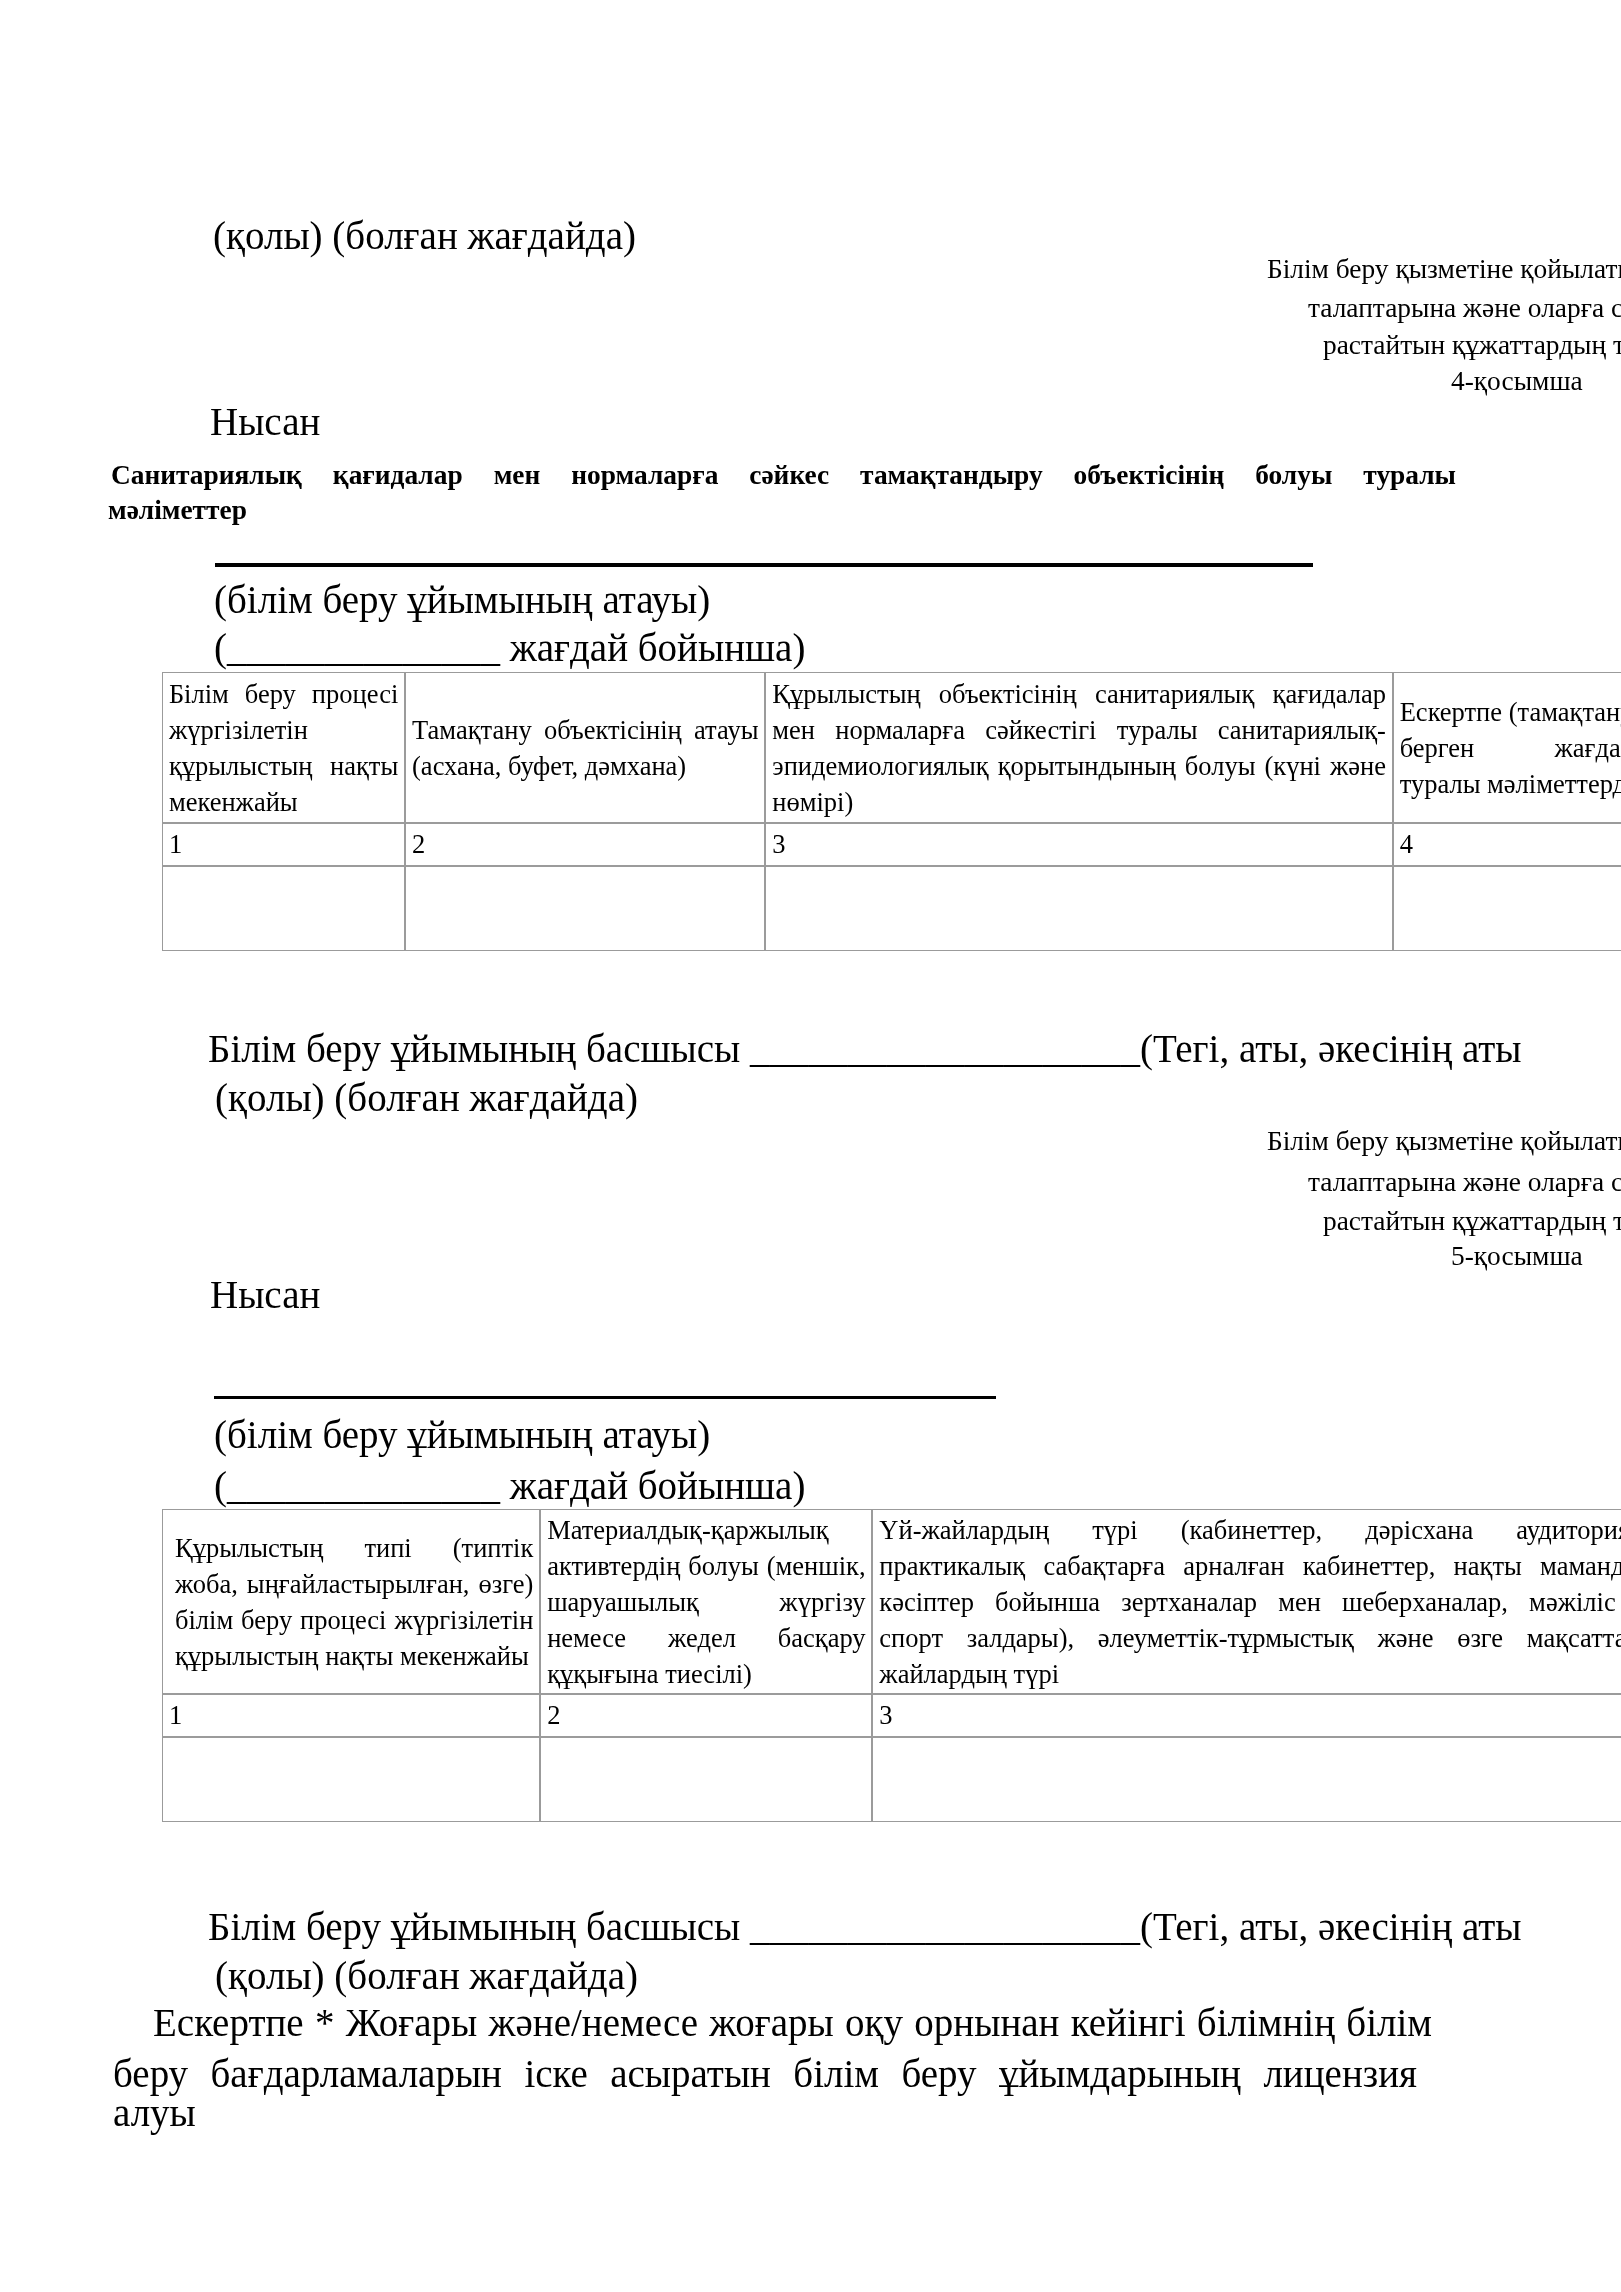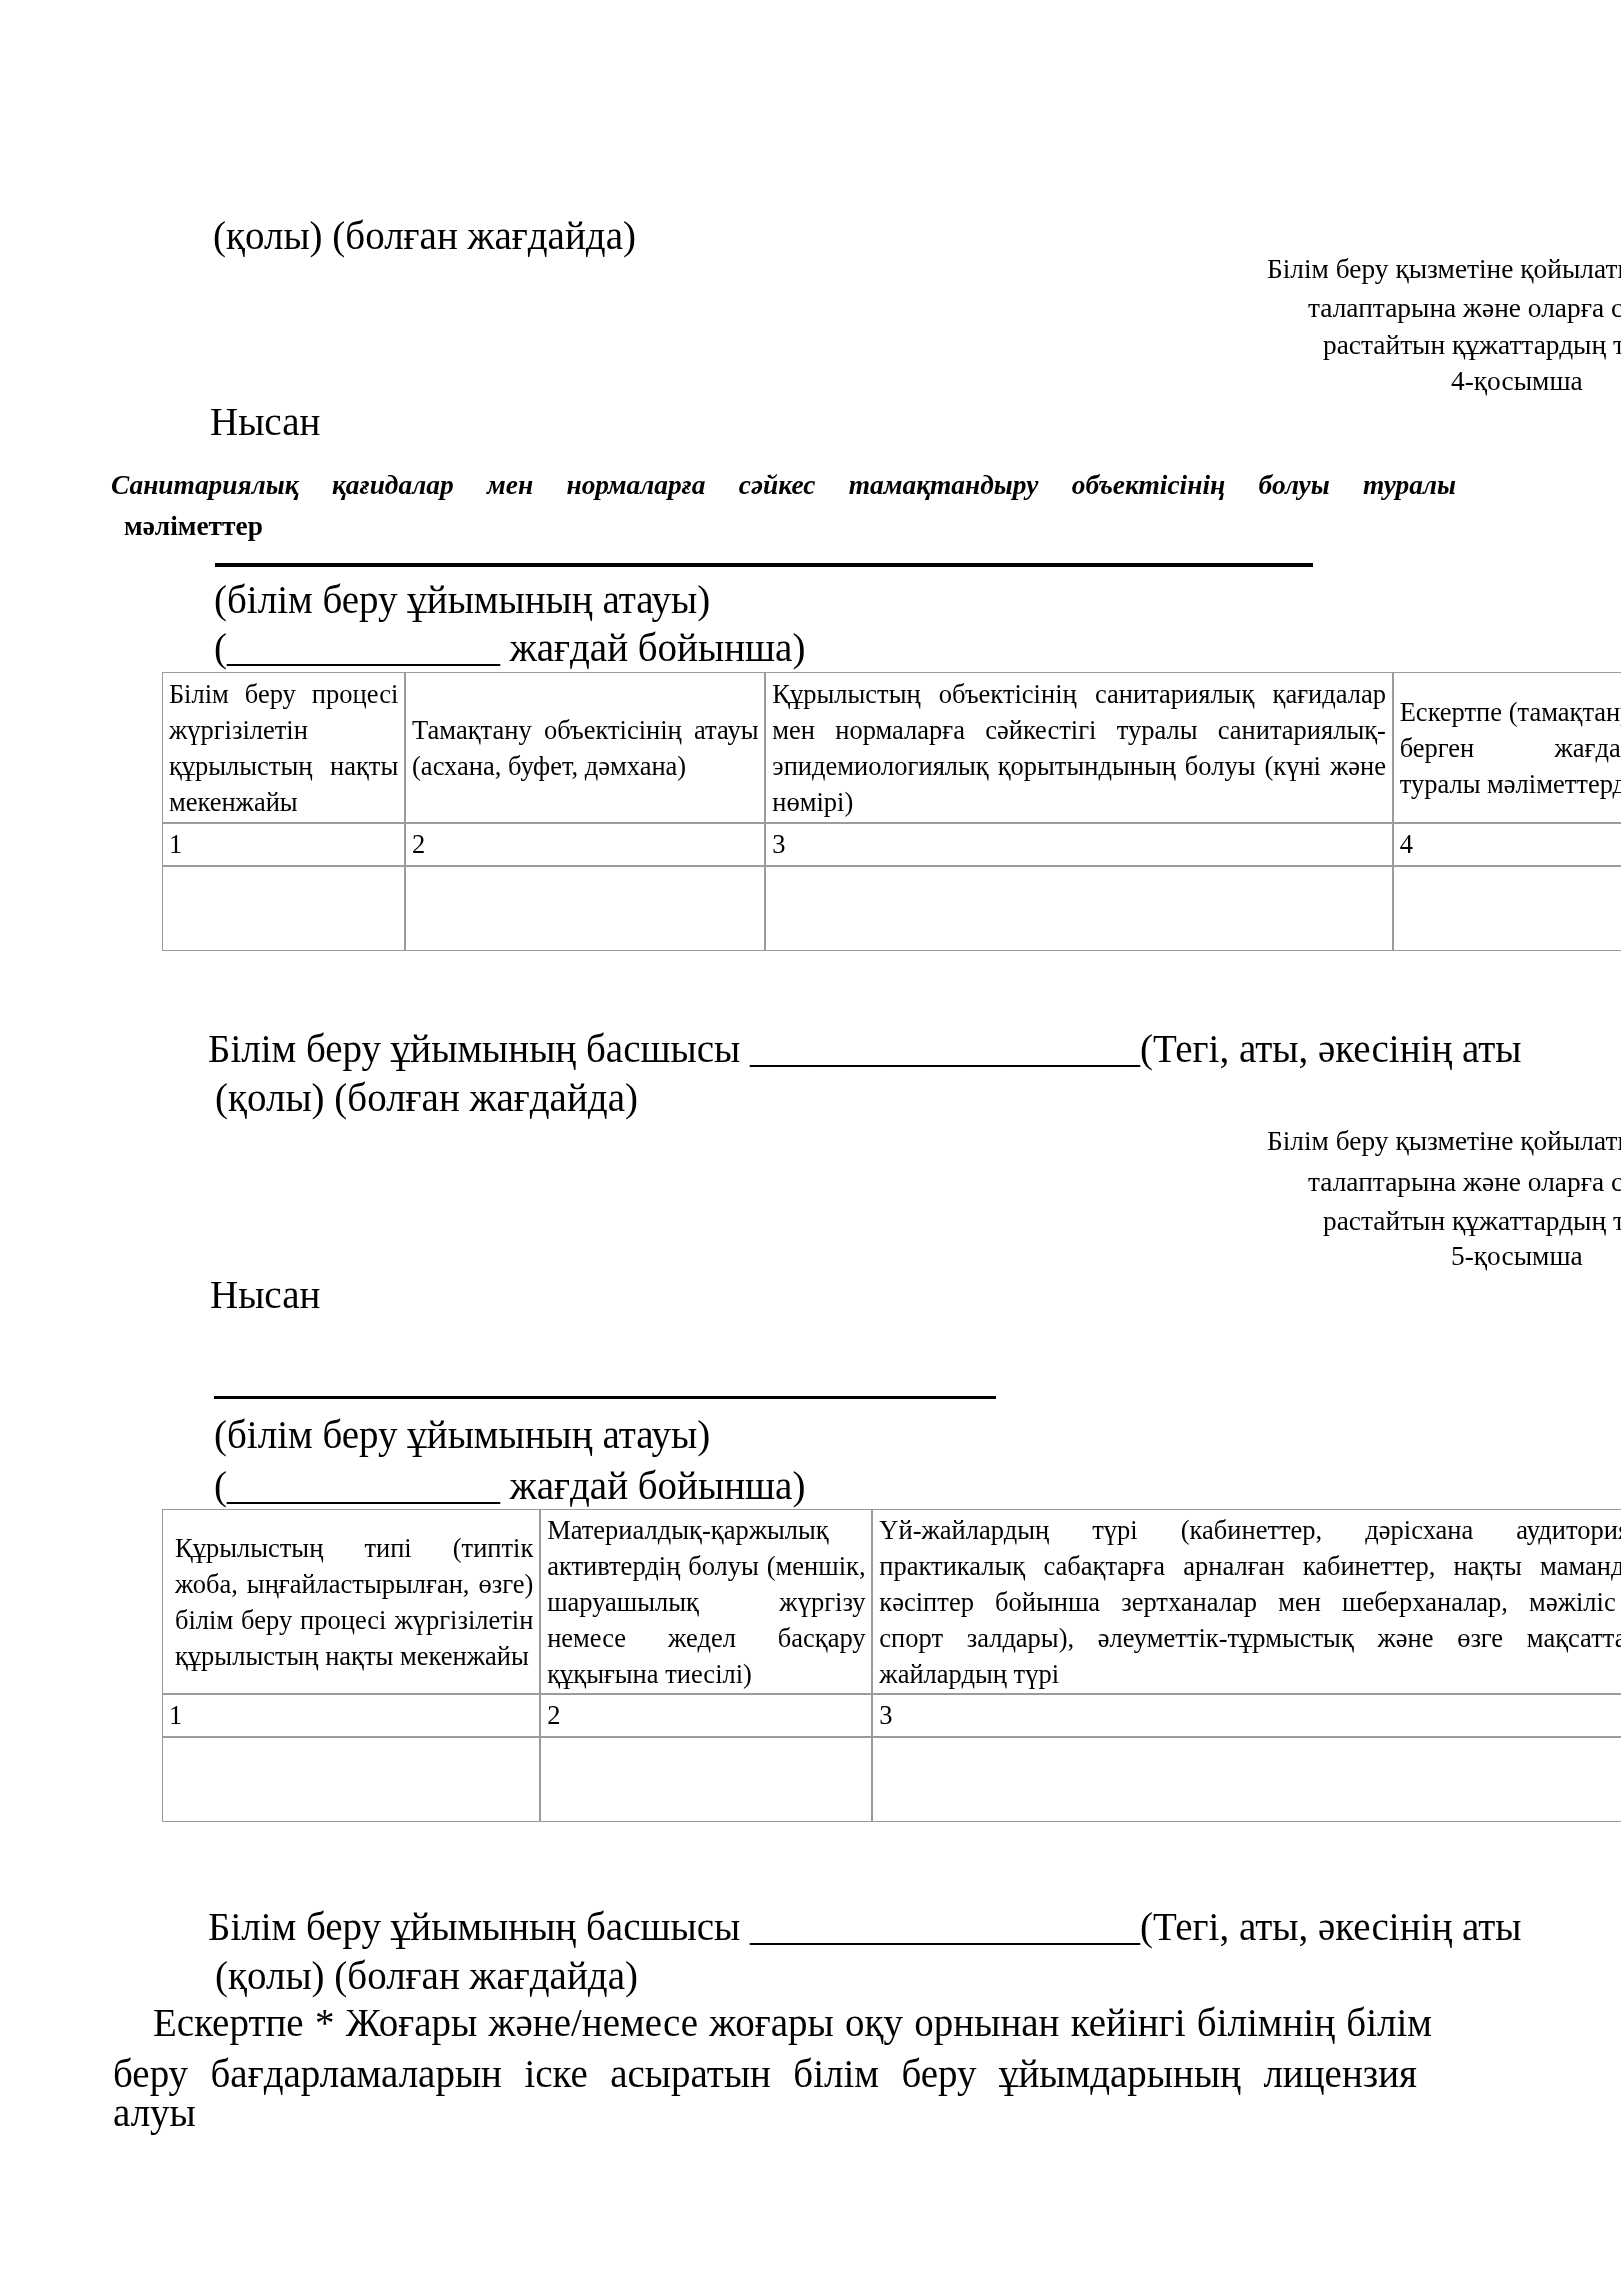--- a/index.html
+++ b/index.html
@@ -45,22 +45,22 @@
 
   <div class="abs body-text nowrap" style="left:213px;top:216px;">(қолы) (болған жағдайда)</div>
 
   <div class="abs small-text nowrap" style="left:1267px;top:251px;">Білім беру қызметіне қойылаты</div>
   <div class="abs small-text nowrap" style="left:1308px;top:290px;">талаптарына және оларға сәй</div>
   <div class="abs small-text nowrap" style="left:1323px;top:327px;">растайтын құжаттардың тіз</div>
   <div class="abs small-text nowrap" style="left:1451px;top:363px;">4-қосымша</div>
 
   <div class="abs body-text nowrap" style="left:210px;top:402px;">Нысан</div>
 
-  <div class="abs title-line justify-full" style="left:111px;top:464px;width:1345px;font-style:italic;">Санитариялық қағидалар мен нормаларға сәйкес тамақтандыру объектісінің болуы туралы</div>
-  <div class="abs title-line nowrap" style="left:124px;top:489px;margin-top:16px;">мәліметтер</div>
+  <div class="abs title-line justify-full" style="left:111px;top:454px;width:1345px;">Санитариялық қағидалар мен нормаларға сәйкес тамақтандыру объектісінің болуы туралы</div>
+  <div class="abs title-line nowrap" style="left:108px;top:489px;">мәліметтер</div>
 
   <div class="abs sig-rule" style="left:215px;top:563px;width:1098px;height:3.9px;"></div>
 
   <div class="abs body-text nowrap" style="left:214px;top:580px;">(білім беру ұйымының атауы)</div>
   <div class="abs body-text nowrap" style="left:214px;top:628px;">(______________ жағдай бойынша)</div>
 
   <table class="doc-table abs" style="left:162px;top:672px;width:1505px;">
     <colgroup>
       <col style="width:243px">
         <col style="width:360px">

